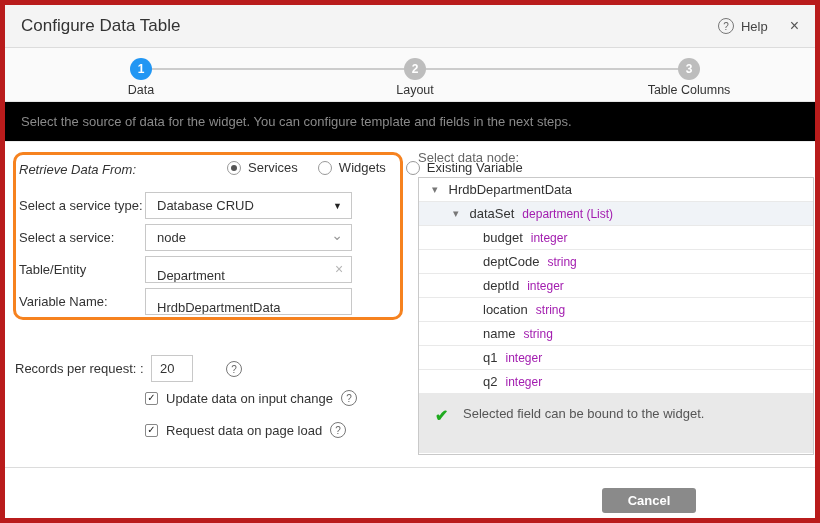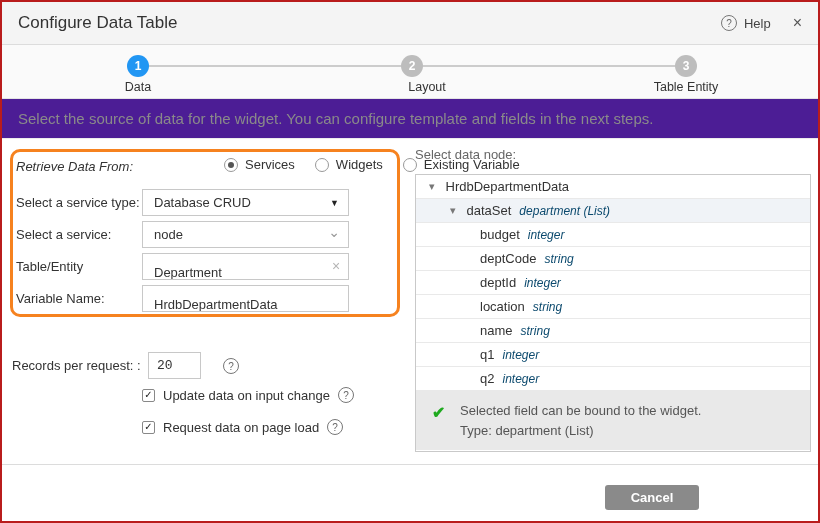--- a/index.html
+++ b/index.html
@@ -1,36 +1,36 @@
 <!DOCTYPE html>
 <html><head>
 <meta charset="utf-8">
 <style>
   * { margin:0; padding:0; box-sizing:border-box; }
   body { font-family:"Liberation Sans", sans-serif; background:#fff; }
-  #dialog { position:relative; width:820px; height:523px; background:#fff; border:2px solid #b91c1c; overflow:hidden; }
+  #dialog { position:relative; width:820px; height:523px; background:#fff; border:5px solid #b91c1c; overflow:hidden; }
 
   
   .titlebar { height:43px; background:#f4f4f4; border-bottom:1px solid #dcdcdc; display:flex; align-items:center; padding:0 16px; }
   .title { flex:1; font-size:17px; color:#333; }
   .help-wrap { display:flex; align-items:center; gap:7px; margin-right:22px; cursor:pointer; }
   .qcircle { display:inline-flex; width:16px; height:16px; border:1px solid #777; border-radius:50%; color:#666; font-size:10px; align-items:center; justify-content:center; }
   .help-text { font-size:13px; color:#444; }
   .close-x { font-size:16px; color:#555; cursor:pointer; line-height:1; }
 
   
   .stepper { position:relative; height:54px; background:#fafafa; border-bottom:1px solid #e4e4e4; }
   .connector { position:absolute; top:20px; height:2px; background:#ccc; }
   .step-circle { position:absolute; top:10px; width:22px; height:22px; border-radius:50%; color:#fff; font-size:12px; font-weight:bold; display:flex; align-items:center; justify-content:center; }
   .step-circle.active { background:#2196f3; }
   .step-circle.idle { background:#bdbdbd; }
   .step-label { position:absolute; top:35px; width:140px; text-align:center; font-size:12.5px; color:#333; }
 
   
-  .desc { height:40px; border-bottom:1px solid #ececec; display:flex; align-items:center; padding:0 16px; font-size:15px; color:#8a8a8a; background:#4c1d95; }
+  .desc { height:40px; border-bottom:1px solid #ececec; display:flex; align-items:center; padding:0 16px; font-size:13px; color:#8a8a8a; background:#000000; }
 
   
   .main { position:relative; height:325px; background:#fff; font-size:13px; color:#333; }
   .orange-box { position:absolute; left:8px; top:10px; width:390px; height:168px; border:3px solid #f6821f; border-radius:10px; pointer-events:none; }
   .flabel { position:absolute; left:14px; font-size:13px; color:#333; }
   .fbox { position:absolute; left:140px; width:207px; height:27px; border:1px solid #c8c8c8; background:#fff; display:flex; align-items:center; padding:0 24px 0 11px; font-size:13px; color:#333; cursor:pointer; }
   .fbox .arrow { position:absolute; right:9px; font-size:9px; color:#222; }
   .fbox .chev { position:absolute; right:8px; font-size:14px; color:#9a9a9a; top:2px; }
   .tinput { position:absolute; left:140px; width:207px; height:27px; border:1px solid #c8c8c8; padding:12px 24px 0 11px; font-size:13px; color:#333; font-family:"Liberation Sans", sans-serif; }
   .clear-x { position:absolute; font-size:14px; color:#b5b5b5; cursor:pointer; }
@@ -45,21 +45,21 @@
   .chk { width:13px; height:13px; border:1px solid #888; border-radius:2px; background:#fff; font-size:10px; color:#222; display:flex; align-items:center; justify-content:center; line-height:1; cursor:pointer; }
 
   
   .node-heading { position:absolute; left:413px; top:8px; font-size:13px; color:#666; }
   .tree { position:absolute; left:413px; top:35px; width:396px; height:278px; border:1px solid #c9c9c9; background:#fff; }
   .trow { height:24px; border-bottom:1px solid #e9e9e9; display:flex; align-items:center; font-size:13px; color:#333; cursor:pointer; }
   .trow .caret { font-size:11px; color:#777; margin-right:11px; }
   .trow.root { padding-left:13px; }
   .trow.dataset { padding-left:34px; background:#f0f3f7; }
   .trow.leaf { padding-left:64px; }
-  .ttype { font-style:italic; color:#0c4a6e; font-size:12px; margin-left:8px; }
+  .ttype { color:#a21caf; font-size:12px; margin-left:8px; }
   .tmsg { position:relative; height:59px; background:#e9e9e9; padding:10px 10px 0 44px; font-size:13px; color:#555; line-height:20px; }
   .tmsg .bigcheck { position:absolute; left:16px; top:12px; color:#1faa1f; font-size:16px; font-weight:bold; }
 
   
   .footer { position:relative; height:59px; border-top:1px solid #dcdcdc; background:#fff; }
   .btn { position:absolute; top:20px; width:94px; height:25px; border:none; border-radius:3px; color:#fff; font-size:13px; font-weight:bold; font-family:"Liberation Sans", sans-serif; cursor:pointer; }
   .btn.cancel { right:119px; background:#8a8a8a; }
   .btn.next { right:15px; background:#1d87e4; }
 </style>
 </head>
@@ -76,22 +76,22 @@
     <span class="close-x">×</span>
   </div>
 
   <div class="stepper">
     <div class="connector" style="left:147px; width:252px;"></div>
     <div class="connector" style="left:421px; width:252px;"></div>
     <div class="step-circle active" style="left:125px;">1</div>
     <div class="step-circle idle" style="left:399px;">2</div>
     <div class="step-circle idle" style="left:673px;">3</div>
     <div class="step-label" style="left:66px;">Data</div>
-    <div class="step-label" style="left:355px;text-align:center;">Layout</div>
-    <div class="step-label" style="left:614px;">Table Entity</div>
+    <div class="step-label" style="left:340px;text-align:center;">Layout</div>
+    <div class="step-label" style="left:614px;">Table Columns</div>
   </div>
 
   <div class="desc">Select the source of data for the widget. You can configure template and fields in the next steps.</div>
 
   <div class="main">
 
     <div class="orange-box"></div>
 
     <div class="flabel" style="top:20px;font-style:italic;">Retrieve Data From:</div>
     <div class="radio-group">
@@ -123,21 +123,21 @@
 
     <div class="flabel" style="top:120px;">Table/Entity</div>
     <input class="tinput" style="top: 114px;" value="Department">
     <span class="clear-x" style="left:330px; top:119px;">×</span>
 
     <div class="flabel" style="top:152px;">Variable Name:</div>
     <input class="tinput" style="top: 146px;" value="HrdbDepartmentData">
 
 
     <div class="flabel" style="left:10px; top:219px;">Records per request: :</div>
-    <input class="tinput" style="left: 146px; top: 213px; width: 53px; padding: 0px 8px; font-family: Liberation Mono, monospace;" value="20">
+    <input class="tinput" style="left: 146px; top: 213px; width: 42px; padding: 0px 8px;" value="20">
     <span class="qcircle" style="position:absolute; left:221px; top:219px;">?</span>
 
     <div class="chk-row" style="top:248px;">
       <span class="chk">✓</span>
       <span>Update data on input change</span>
       <span class="qcircle">?</span>
     </div>
 
     <div class="chk-row" style="top:280px;">
       <span class="chk">✓</span>
@@ -181,21 +181,20 @@
         <span>q1</span>
         <span class="ttype">integer</span>
       </div>
       <div class="trow leaf">
         <span>q2</span>
         <span class="ttype">integer</span>
       </div>
       <div class="tmsg">
         <span class="bigcheck">✔</span>
         <div>Selected field can be bound to the widget.</div>
-        <div>Type: department (List)</div>
       </div>
     </div>
   </div>
 
   <div class="footer">
     <button class="btn cancel">Cancel</button>
   </div>
 
 </div>
 

